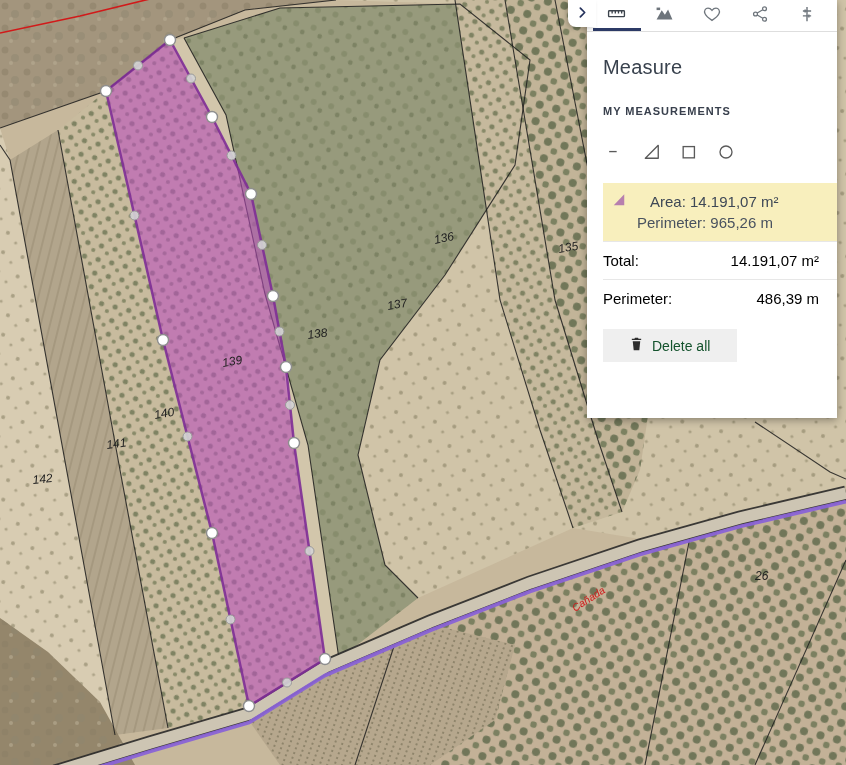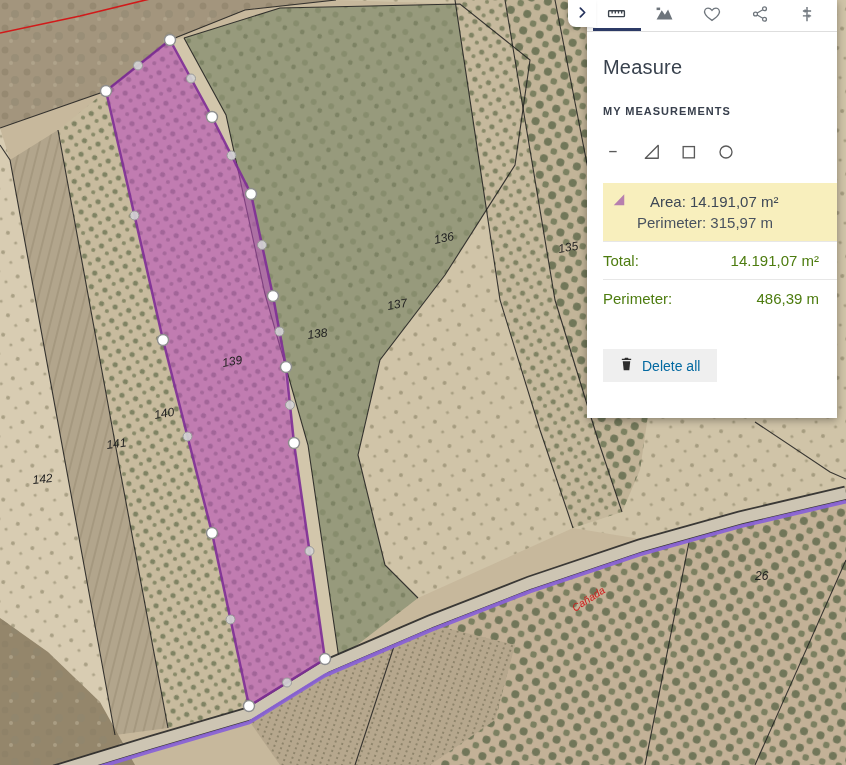--- a/index.html
+++ b/index.html
@@ -22,24 +22,24 @@
   #panel-content{padding:0 0 0 16px;}
   #panel-title{margin-top:24px;font-size:20px;color:#39424e;font-weight:500;letter-spacing:.2px;}
   #section-label{margin-top:26px;font-size:11px;font-weight:bold;letter-spacing:.09em;color:#39404d;}
   #tools-row{margin-top:24px;display:flex;gap:13px;align-items:center;}
   .tool-btn{width:24px;height:24px;display:flex;align-items:center;justify-content:center;
             color:#5a5a5a;cursor:pointer;background:none;border:none;padding:0;}
   #measure-item{margin-top:18px;background:#f8efbd;padding:10px 12px 10px 9px;cursor:pointer;}
   #measure-item .line1{display:flex;align-items:center;gap:24px;font-size:15px;color:#3e4856;}
   #measure-item .line2{margin-left:25px;margin-top:4px;font-size:15px;color:#49525f;}
   .sum-row{display:flex;justify-content:space-between;align-items:center;
-           padding:10px 18px 10px 0;font-size:15px;color:#4d7c0f;border-top:1px solid #e7e7e7;}
+           padding:10px 18px 10px 0;font-size:15px;color:#000000;border-top:1px solid #e7e7e7;}
   .sum-row:first-of-type{margin-top:20px;}
-  #delete-btn{margin-top:32px;display:inline-flex;align-items:center;gap:9px;background:#efefef;
-              border:none;padding:8px 17px;font-size:14px;color:#0369a1;cursor:pointer;
+  #delete-btn{margin-top:12px;display:inline-flex;align-items:center;gap:9px;background:#efefef;
+              border:none;padding:8px 27px;font-size:14px;color:#14532d;cursor:pointer;
               font-family:"Liberation Sans",sans-serif;}
 </style>
 </head>
 <body>
 
 <div id="map-wrap">
 <svg id="map-svg" width="846" height="765" viewBox="0 0 846 765" xmlns="http://www.w3.org/2000/svg">
   <defs>
     <pattern id="pat-sparse" width="20" height="20" patternUnits="userSpaceOnUse" patternTransform="rotate(14)">
       <circle cx="4" cy="4" r="2" fill="#7a7356" opacity="0.5"></circle>
@@ -238,21 +238,21 @@
 
     <div id="measure-item">
       <div class="line1">
         <span>
           <svg width="14" height="14" viewBox="0 0 24 24">
               <path d="M3 21h18V2z" fill="#b77fae"></path>
             </svg>
         </span>
         <span>Area: 14.191,07 m²</span>
       </div>
-      <div class="line2">Perimeter: 315,97 m</div>
+      <div class="line2">Perimeter: 965,26 m</div>
     </div>
 
     <div class="sum-row">
       <span>Total:</span>
       <span>14.191,07 m²</span>
     </div>
     <div class="sum-row">
       <span>Perimeter:</span>
       <span>486,39 m</span>
     </div>

